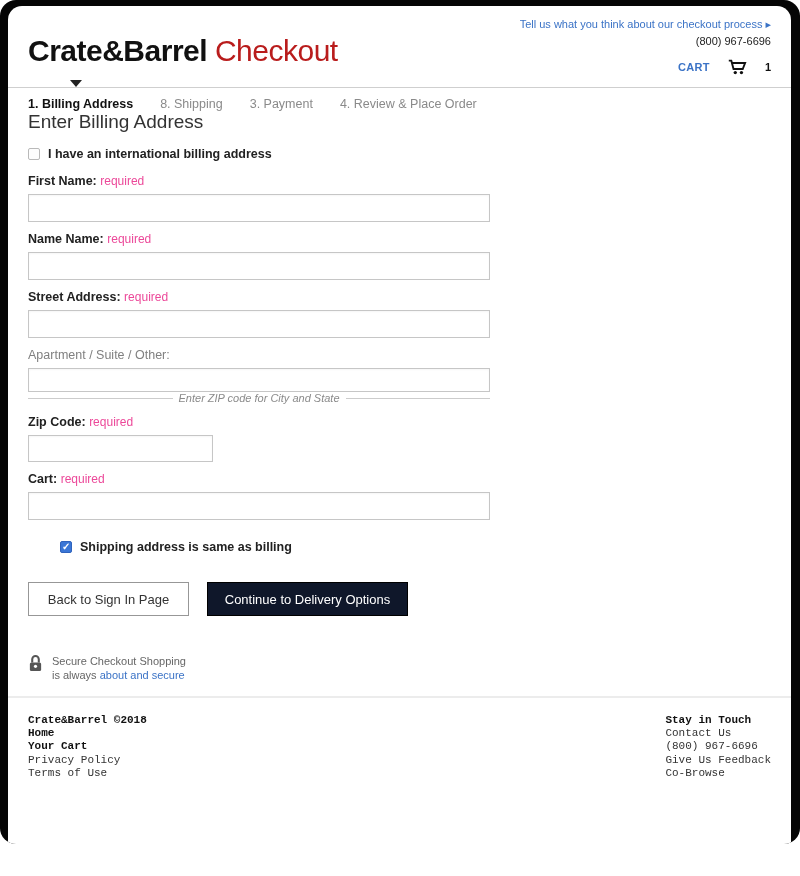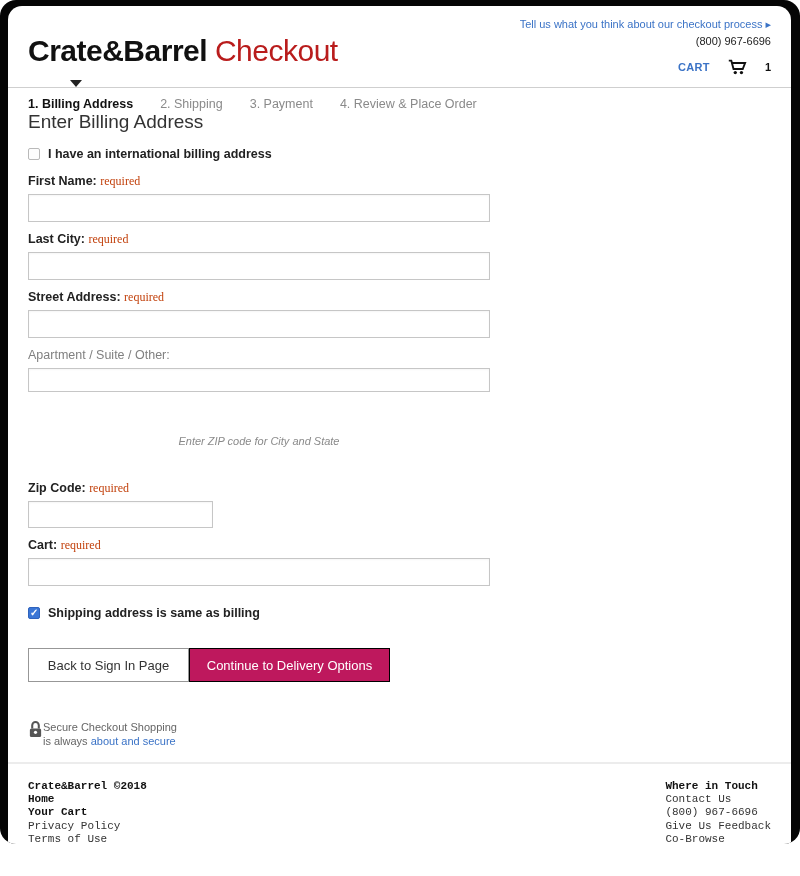--- a/index.html
+++ b/index.html
@@ -26,47 +26,47 @@
 
   
   .steps { display:flex; gap:27px; margin-top:9px; font-size:12.5px; }
   .step { color:#8a8a8a; cursor:default; }
   .step.active { color:#111; font-weight:bold; }
 
   
   .page-title { margin-top:0; font-size:19px; line-height:22px; font-weight:normal; color:#333; }
   .cb-row { display:flex; align-items:center; gap:8px; }
   .cb-row.intl { margin-top:14px; }
-  .cb-row.ship { margin-top:20px; }
+  .cb-row.ship { margin-top:20px;margin-left:32px; }
   .cb { width:12px; height:12px; border:1px solid #b9b9b9; border-radius:2px; background:#fdfdfd; flex:0 0 auto; cursor:pointer; position:relative; }
   .cb.checked { background:#3a76d6; border-color:#2f63bd; }
   .cb.checked::after { content:"✓"; position:absolute; left:1px; top:-1px; font-size:10px; color:#fff; font-weight:bold; }
   .cb-label { font-size:12.5px; font-weight:bold; color:#222; }
 
   .field { margin-top:11px; width:462px; }
   .field.first { margin-top:14px; }
   .field-label { font-size:12.5px; line-height:13px; color:#222; }
   .field-label .lbl { font-weight:bold; }
-  .field-label .req { font-weight:normal; color:#c2410c; font-size:12px;font-family:Liberation Serif, serif; }
+  .field-label .req { font-weight:normal; color:#ec4899; font-size:12px; }
   .field-label.muted .lbl { font-weight:normal; color:#808080; }
   .text-input { display:block; margin-top:6px; width:462px; height:28px; border:1px solid #c6c6c6; background:#fff; font-size:13px; padding:0 6px; color:#222; box-shadow:inset 0 1px 2px rgba(0,0,0,0.04); }
   .text-input.short { height:24px; }
   .text-input.narrow { width:185px; height:27px; }
 
-  .zip-divider { margin-top:20px; width:462px; display:flex; align-items:center; gap:22px;flex-direction:column; }
+  .zip-divider { margin-top:0; width:462px; display:flex; align-items:center; gap:6px; }
   .zip-divider .line { flex:1; border-top:1px solid #ccc; }
   .zip-divider .note { font-size:11px; font-style:italic; color:#8a8a8a; white-space:nowrap; }
   .field.zip { margin-top:12px; }
 
-  .button-row { margin-top:28px; display:flex; }
+  .button-row { margin-top:28px; display:flex; gap:18px; }
   .btn { height:34px; font-size:13px; font-family:"Liberation Sans", sans-serif; cursor:pointer; }
   .btn-back { width:161px; background:#fff; border:1px solid #979797; color:#333; }
-  .btn-continue { width:201px; background:#be185d; border:1px solid #000; color:#fff; }
-
-  .secure { margin-top:38px; display:flex; align-items:flex-start; }
+  .btn-continue { width:201px; background:#0f172a; border:1px solid #000; color:#fff; }
+
+  .secure { margin-top:38px; display:flex; gap:9px; align-items:flex-start; }
   .secure-text { font-size:11px; line-height:14px; color:#666; }
   .secure-link { color:#3b73c6; text-decoration:none; cursor:pointer; }
 
   
   .footer-divider { margin-top:14px; border-top:2px solid #ececec; }
   .footer { display:flex; justify-content:space-between; padding:16px 20px 0 20px;font-family:Liberation Mono, monospace; }
   .footer-col { font-size:11px; line-height:13.2px; color:#444; }
   .footer-item { display:block; color:#333; text-decoration:none; cursor:pointer; }
   .footer-item.bold { font-weight:bold; color:#111; }
   .footer-right { text-align:left; }
@@ -105,21 +105,21 @@
       </div>
     </div>
 
     <div class="header-divider">
       <div class="step-triangle"></div>
     </div>
 
     <div class="content">
       <div class="steps">
         <div class="step active">1. Billing Address</div>
-        <div class="step">2. Shipping</div>
+        <div class="step">8. Shipping</div>
         <div class="step">3. Payment</div>
         <div class="step">4. Review &amp; Place Order</div>
       </div>
 
       <h1 class="page-title">Enter Billing Address</h1>
 
       <div class="cb-row intl">
         <span class="cb" id="cb-intl"></span>
         <span class="cb-label">I have an international billing address</span>
       </div>
@@ -127,21 +127,21 @@
       <div class="field first">
         <div class="field-label">
           <span class="lbl">First Name:</span>
           <span class="req">required</span>
         </div>
         <input class="text-input" type="text" style="">
       </div>
 
       <div class="field">
         <div class="field-label">
-          <span class="lbl">Last City:</span>
+          <span class="lbl">Name Name:</span>
           <span class="req">required</span>
         </div>
         <input class="text-input" type="text" style="">
       </div>
 
       <div class="field">
         <div class="field-label">
           <span class="lbl">Street Address:</span>
           <span class="req">required</span>
         </div>
@@ -207,21 +207,21 @@
     <div class="footer">
       <div class="footer-col">
         <span class="footer-item bold">Crate&amp;Barrel ©2018</span>
         <a class="footer-item bold">Home</a>
         <a class="footer-item bold">Your Cart</a>
         <a class="footer-item">Privacy Policy</a>
         <a class="footer-item">Terms of Use</a>
 
       </div>
       <div class="footer-col footer-right">
-        <span class="footer-item footer-title">Where in Touch</span>
+        <span class="footer-item footer-title">Stay in Touch</span>
         <a class="footer-item">Contact Us</a>
         <span class="footer-item">(800) 967-6696</span>
         <a class="footer-item">Give Us Feedback</a>
         <a class="footer-item">Co-Browse</a>
       </div>
     </div>
 
   </div>
 </div>
 

